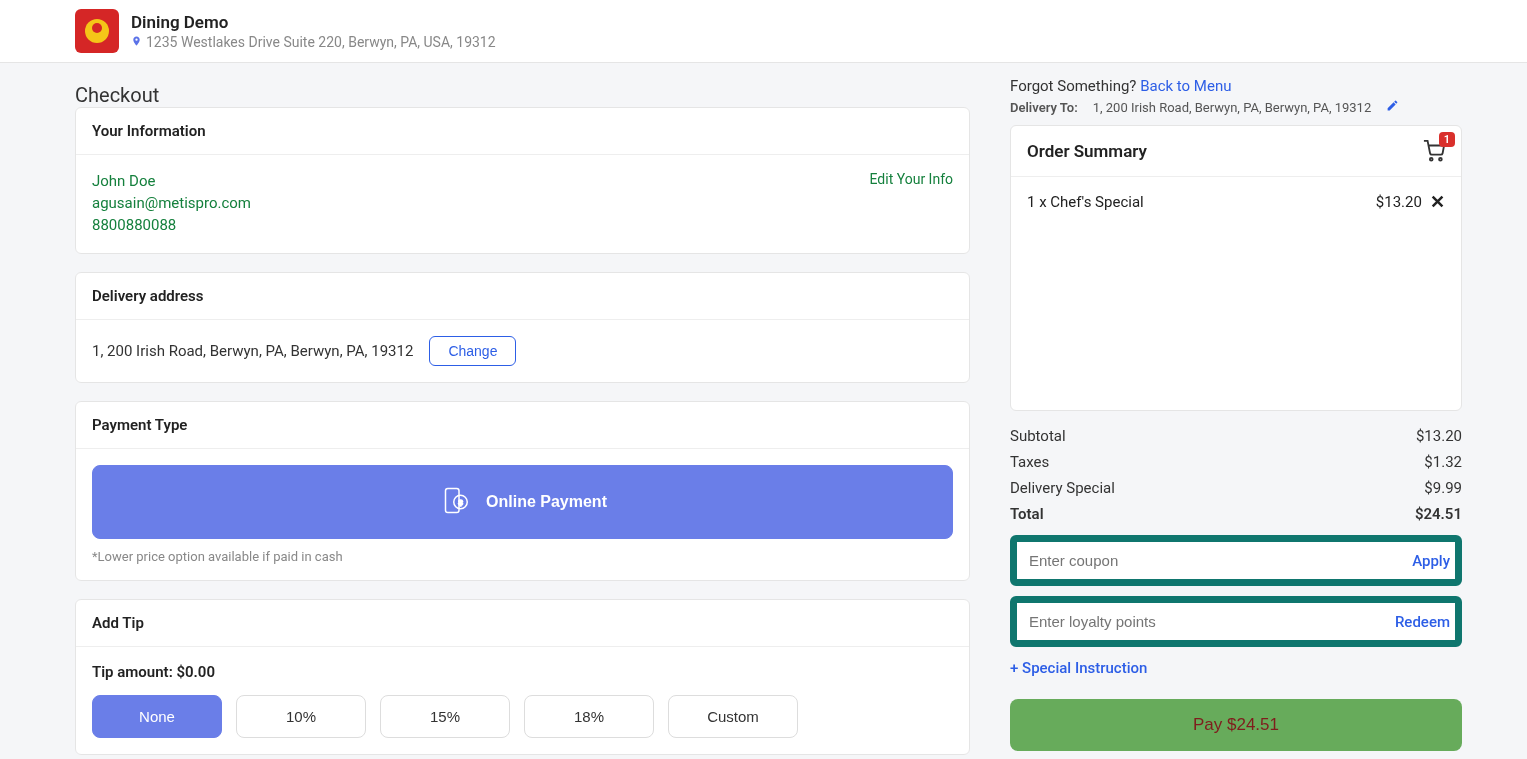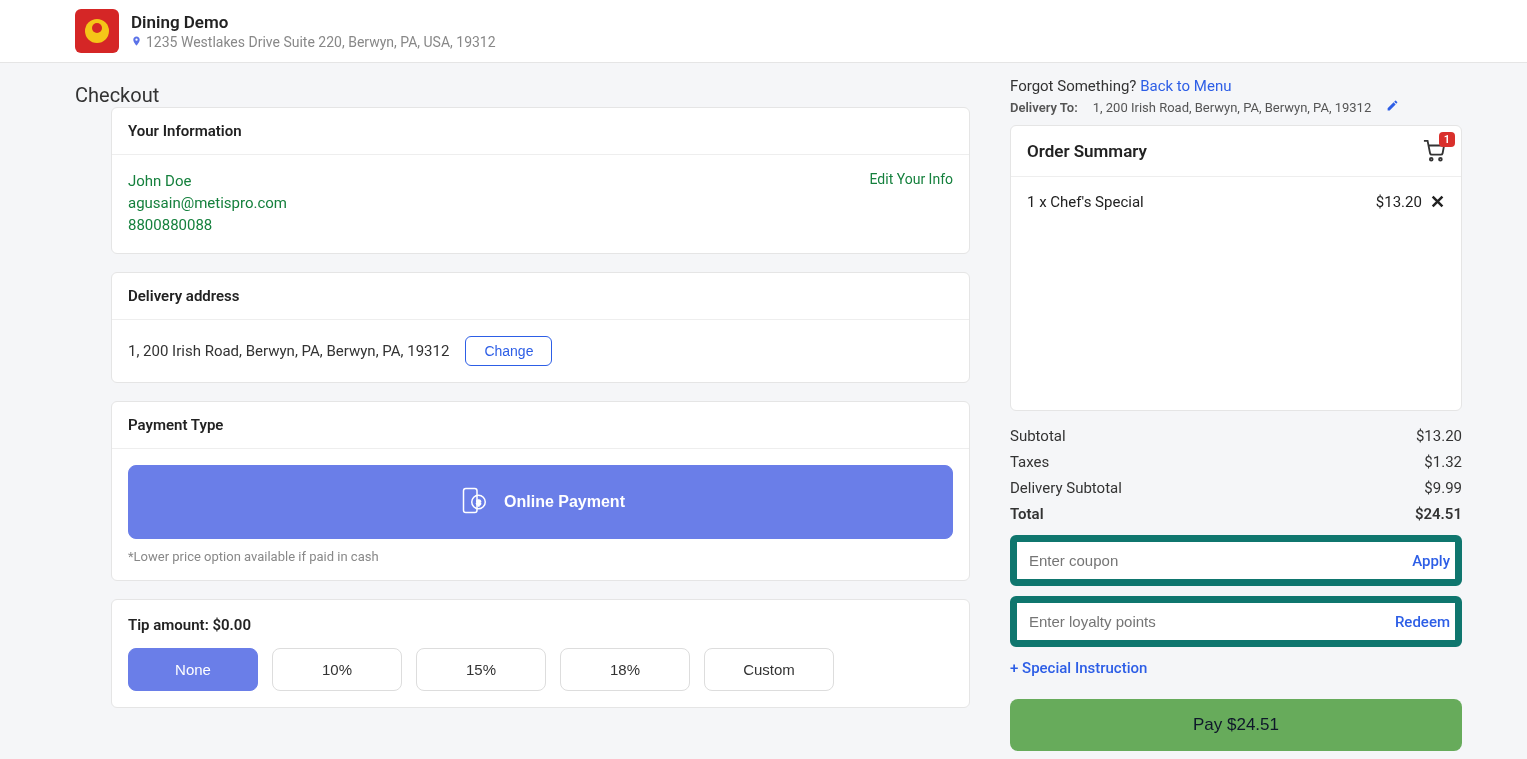--- a/index.html
+++ b/index.html
@@ -22,21 +22,21 @@
     .account-icon { width: 28px; height: 28px; display: flex; align-items: center; justify-content: center; }
     
     .main { display: flex; height: calc(759px - 63px); }
     .left-col { flex: 1; padding: 20px 10px 20px 75px; overflow-y: auto; max-width: 980px; position: relative; }
     .left-col::-webkit-scrollbar { width: 8px; }
     .left-col::-webkit-scrollbar-thumb { background: #999; border-radius: 4px; }
     .left-col::-webkit-scrollbar-track { background: #e0e0e0; }
     
     .page-heading { font-size: 20px; font-weight: 400; color: #333; }
     
-    .card { background: #fff; border: 1px solid #e5e5e5; border-radius: 6px; margin-bottom: 18px; margin-left: 36px; }
+    .card { background: #fff; border: 1px solid #e5e5e5; border-radius: 6px; margin-bottom: 18px; }
     .card-header { padding: 14px 16px; font-weight: 600; font-size: 15px; border-bottom: 1px solid #eee; }
     .card-body { padding: 16px; }
     
     .info-row { display: flex; justify-content: space-between; align-items: flex-start; }
     .info-text { font-size: 15px; color: #15803d; line-height: 1.4; }
     .info-text div { margin-bottom: 1px; }
     .link-text { color: #15803d; font-size: 14px; cursor: pointer; }
     
     .addr-row { display: flex; align-items: center; gap: 16px; }
     .addr-text { font-size: 15px; color: #333; }
@@ -73,21 +73,21 @@
     .totals { padding: 0 0 8px 0; }
     .total-row { display: flex; justify-content: space-between; padding: 4px 0; font-size: 15px; color: #333; }
     .total-row.bold { font-weight: 600; }
     
     .coupon-row { position: relative; margin-bottom: 10px; }
     .coupon-input { width: 100%; border: 7px solid #0f766e; border-radius: 6px; padding: 10px 70px 10px 12px; font-size: 15px; }
     .coupon-action { position: absolute; right: 12px; top: 50%; transform: translateY(-50%); color: #2d5ee6; font-size: 15px; cursor: pointer; font-weight: 500; }
     
     .special-link { color: #2d5ee6; font-size: 15px; cursor: pointer; font-weight: 500; margin-top: 2px; margin-bottom: 22px; display: inline-block; }
     
-    .pay-btn { width: 100%; background: #67ab5b; color: #0f172a; border: none; border-radius: 8px; padding: 16px; font-size: 17px; font-weight: 500; cursor: pointer; }
+    .pay-btn { width: 100%; background: #67ab5b; color: #7f1d1d; border: none; border-radius: 8px; padding: 16px; font-size: 17px; font-weight: 500; cursor: pointer; }
   </style>
 </head>
 <body>
 
 <div class="header">
   <div class="header-left">
     <div class="logo">
       <div class="logo-inner"></div>
     </div>
     <div class="title-block">
@@ -145,20 +145,21 @@
                 </svg>
             </span>
             <span>Online Payment</span>
           </button>
         </div>
         <div class="note">*Lower price option available if paid in cash</div>
       </div>
     </div>
 
     <div class="card">
+      <div class="card-header">Add Tip</div>
       <div class="card-body">
         <div class="tip-amount">Tip amount: $0.00</div>
         <div class="tip-row">
           <button class="tip-btn active">None</button>
           <button class="tip-btn">10%</button>
           <button class="tip-btn">15%</button>
           <button class="tip-btn">18%</button>
           <button class="tip-btn">Custom</button>
         </div>
       </div>
@@ -206,21 +207,21 @@
     <div class="totals" style="margin-top:12px;">
       <div class="total-row">
         <span>Subtotal</span>
         <span>$13.20</span>
       </div>
       <div class="total-row">
         <span>Taxes</span>
         <span>$1.32</span>
       </div>
       <div class="total-row">
-        <span>Delivery Subtotal</span>
+        <span>Delivery Special</span>
         <span>$9.99</span>
       </div>
       <div class="total-row bold">
         <span>Total</span>
         <span>$24.51</span>
       </div>
     </div>
 
     <div class="coupon-row">
       <input class="coupon-input" placeholder="Enter coupon" style="">

